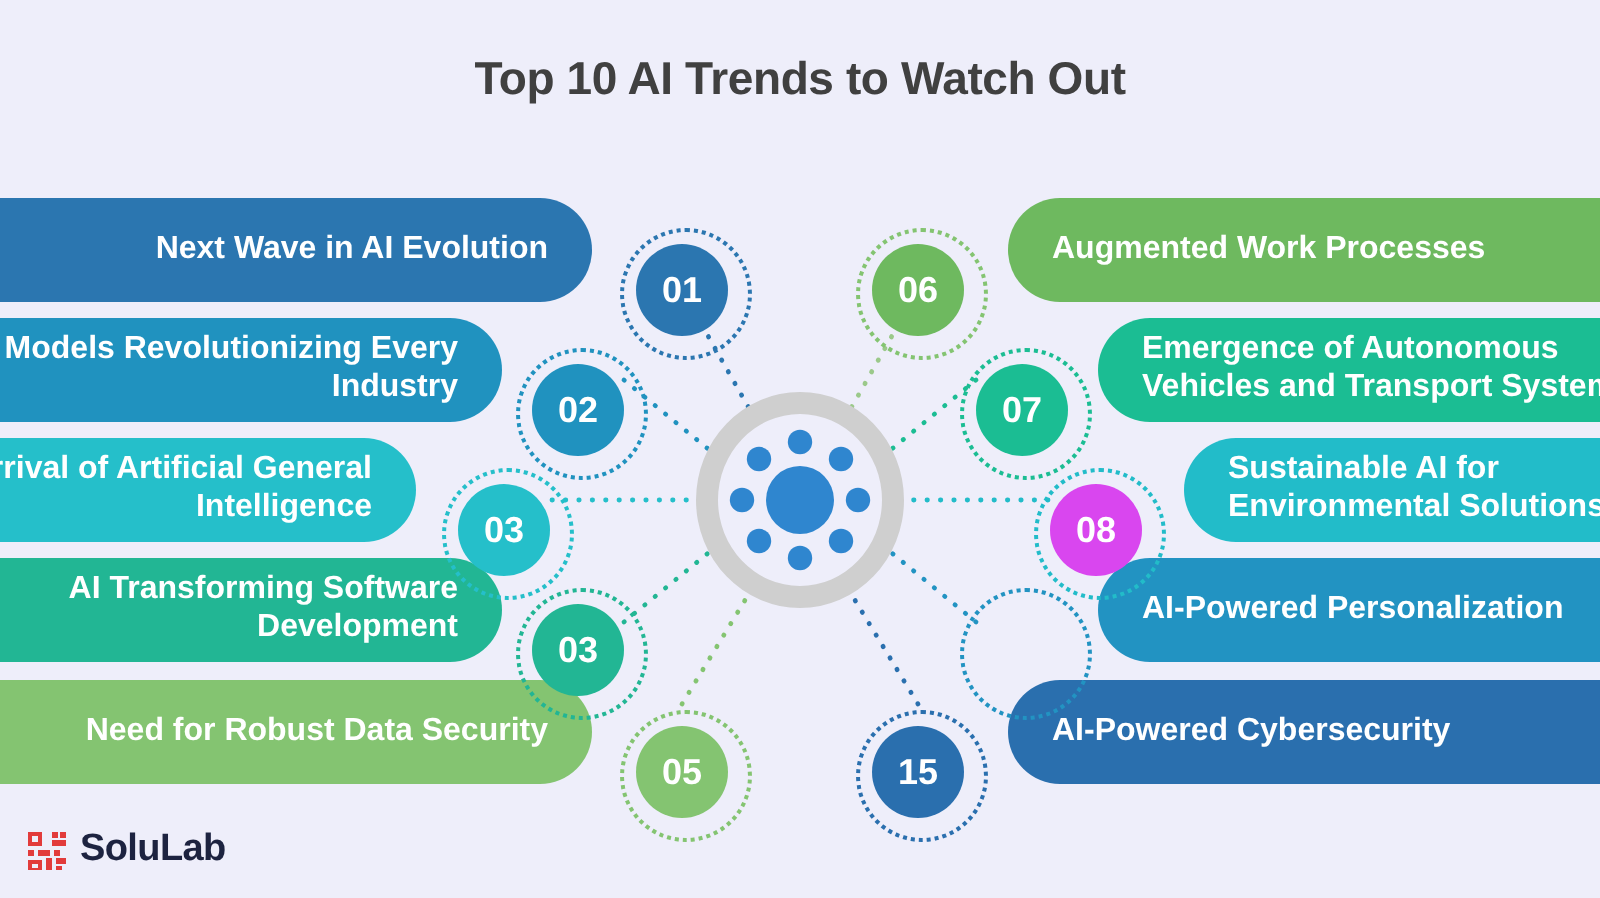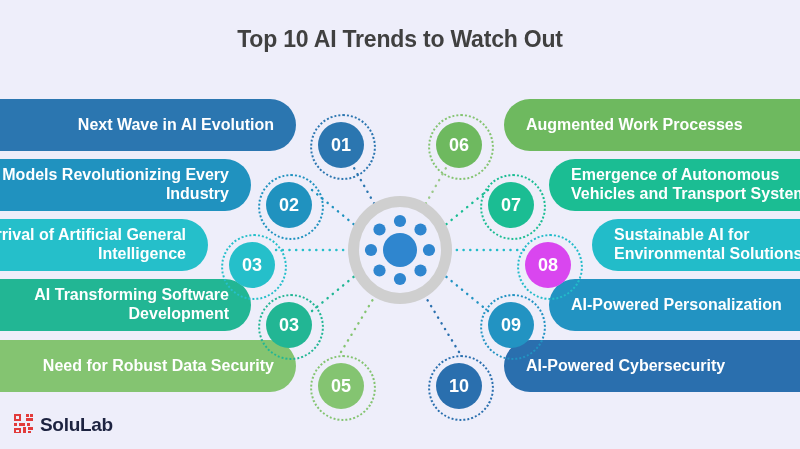--- a/index.html
+++ b/index.html
@@ -64,21 +64,21 @@
     position:absolute;left:348px;top:196px;
     width:104px;height:108px;border-radius:50%;
     border:11px solid #cfcfcf;
     box-sizing:border-box;
     background:#eeeefa;
     z-index:3;
   }
   .hubicon{position:absolute;left:360px;top:208px;width:80px;height:84px;z-index:6;}
 
   
-  .logo{position:absolute;left:14px;top:414px;display:flex;gap:7px;}
+  .logo{position:absolute;left:14px;top:414px;display:flex;align-items:center;gap:7px;}
   .logomark{width:19px;height:19px;}
   .logotext{font-size:19px;font-weight:bold;color:#1d2340;letter-spacing:-0.3px;}
 </style>
 </head>
 <body style="background: rgb(238, 238, 250);">
 
 <div id="stage">
 
   <div class="title" style="color: #404040;">Top 10 AI Trends to Watch Out</div>
 
@@ -153,23 +153,22 @@
       <span class="txt">AI-Powered Cybersecurity</span>
     </div>
 
   <div class="numring" style="left: 428px; top: 114px; border-color: rgb(132, 196, 113);"></div>
   <div class="num" style="left: 436px; top: 122px; background: rgb(110, 185, 95);">06</div>
   <div class="numring" style="left: 480px; top: 174px; border-color: rgb(27, 189, 147);"></div>
   <div class="num" style="left: 488px; top: 182px; background: rgb(27, 189, 147);">07</div>
   <div class="numring" style="left: 517px; top: 234px; border-color: rgb(34, 188, 201);"></div>
   <div class="num" style="left: 525px; top: 242px; background: #d946ef;">08</div>
   <div class="numring" style="left: 480px; top: 294px; border-color: rgb(34, 147, 194);"></div>
-  <div class="num" style="left: 488px; top: 302px; background: rgb(34, 147, 194);">09</div>
   <div class="numring" style="left: 428px; top: 355px; border-color: rgb(42, 111, 174);"></div>
-  <div class="num" style="left: 436px; top: 363px; background: rgb(42, 111, 174);">10</div>
+  <div class="num" style="left: 436px; top: 363px; background: rgb(42, 111, 174);">15</div>
 
   <div class="logo">
     <svg class="logomark" viewBox="0 0 19 19" shape-rendering="crispEdges">
       <g fill="#e23b3b">
         <rect x="0" y="0" width="7" height="7"></rect>
         <rect x="12" y="0" width="3" height="3"></rect>
         <rect x="16" y="0" width="3" height="3"></rect>
         <rect x="12" y="4" width="7" height="3"></rect>
         <rect x="0" y="9" width="3" height="3"></rect>
         <rect x="5" y="9" width="6" height="3"></rect>

